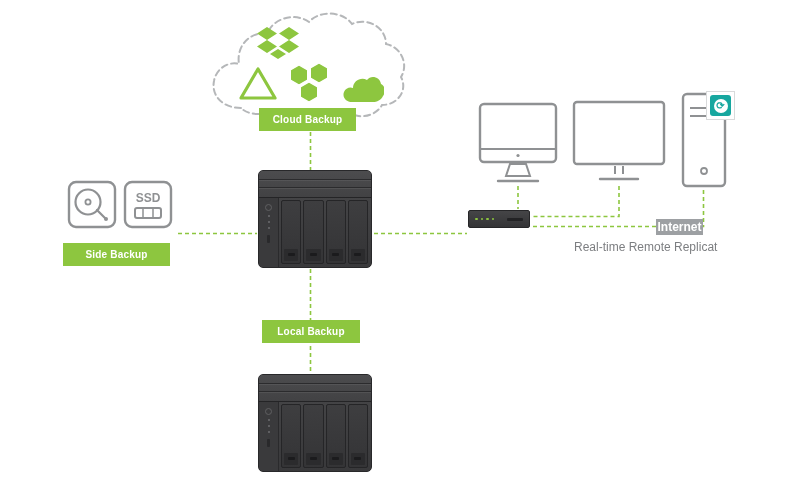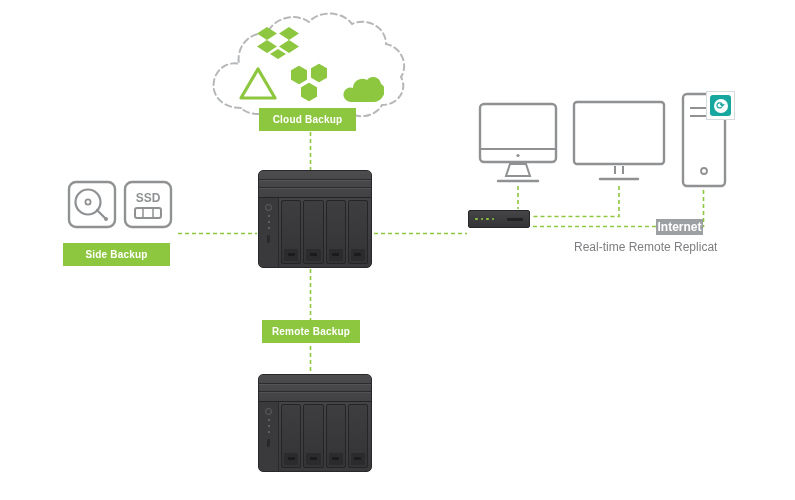--- a/index.html
+++ b/index.html
@@ -233,18 +233,18 @@
   <div class="switch">
     <span class="sw-led"></span>
     <span class="sw-led"></span>
     <span class="sw-led"></span>
     <span class="sw-led"></span>
     <span class="sw-slot"></span>
   </div>
 
   <div class="glabel lbl-cloud">Cloud Backup</div>
   <div class="glabel lbl-local">Side Backup</div>
-  <div class="glabel lbl-remote">Remote Backup</div>
+  <div class="glabel lbl-remote">Local Backup</div>
 
   <div class="badge-internet">Internet</div>
   <div class="txt-replication">Real-time Remote Replicat</div>
 
 </div>
 
 </body></html>

